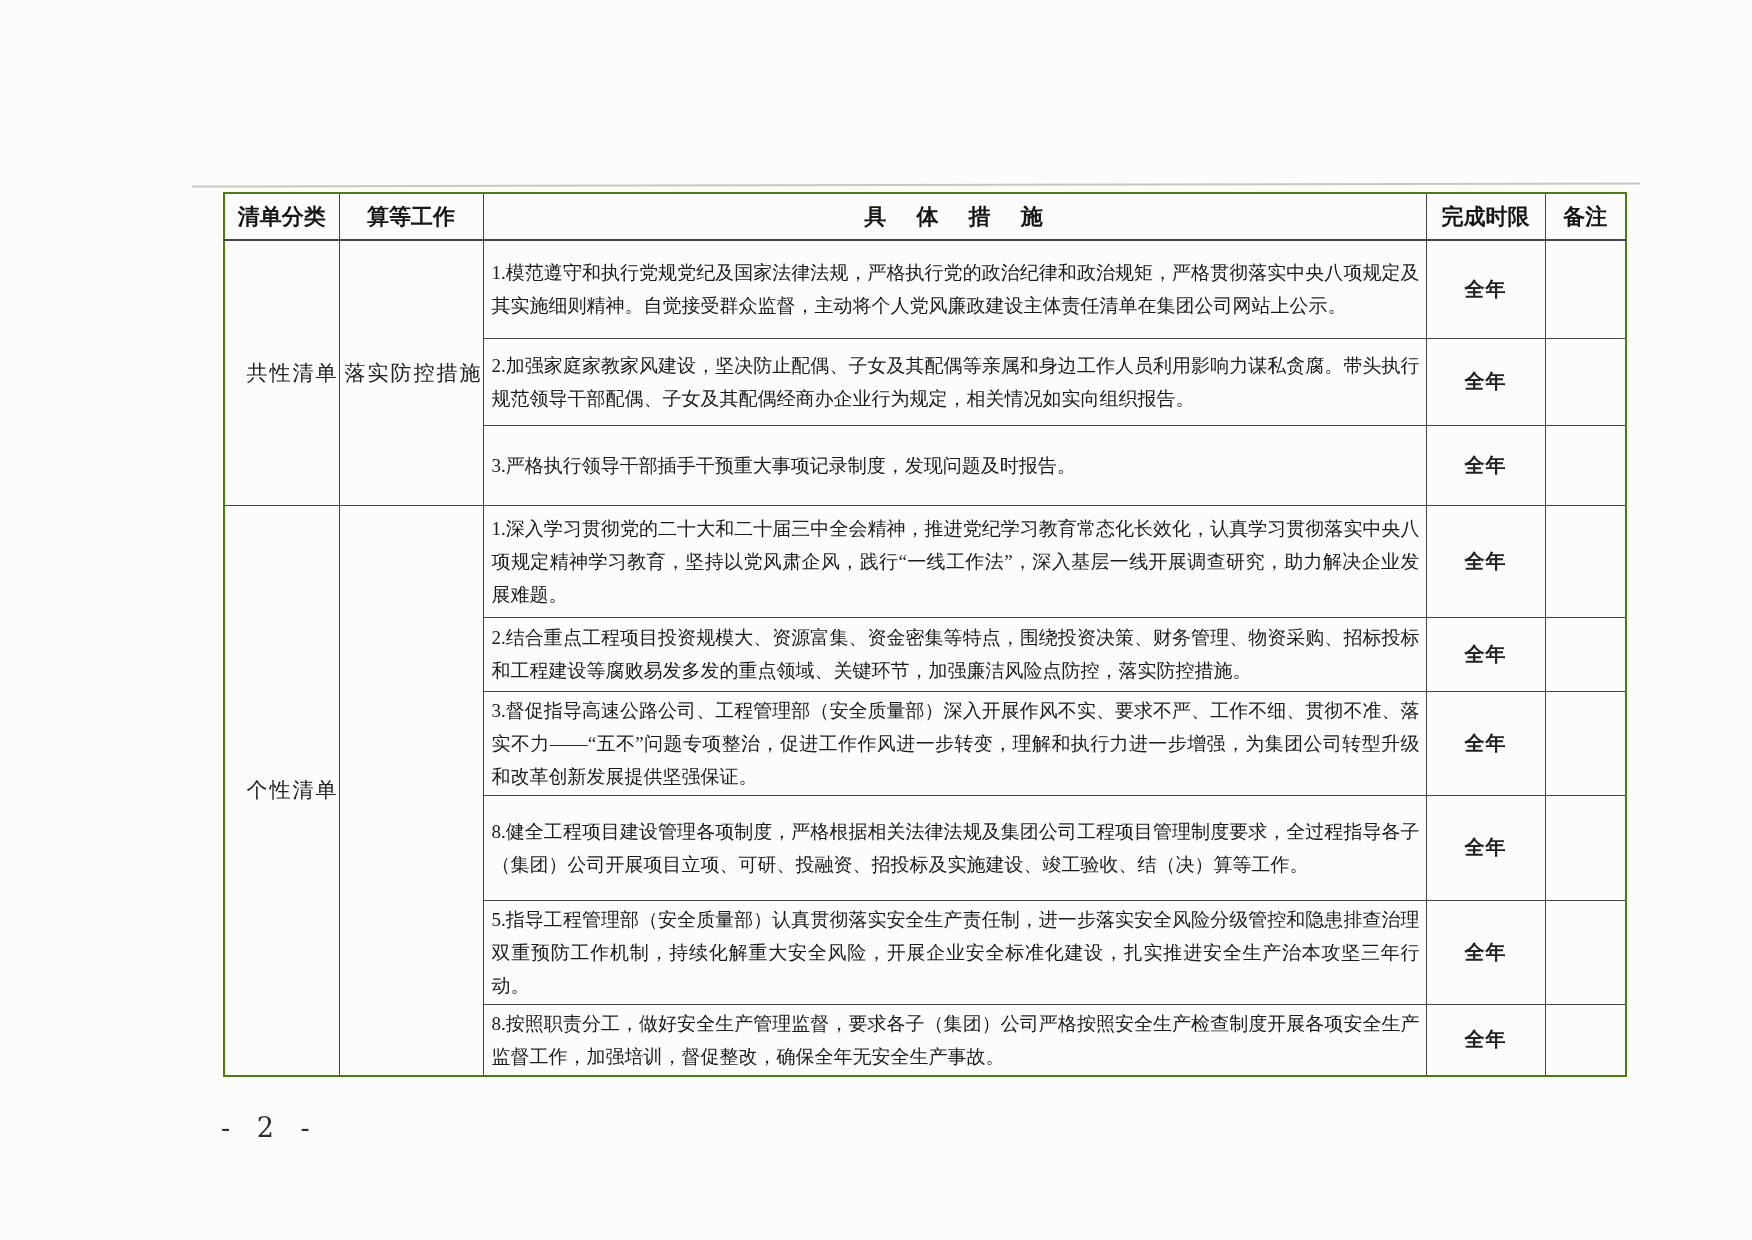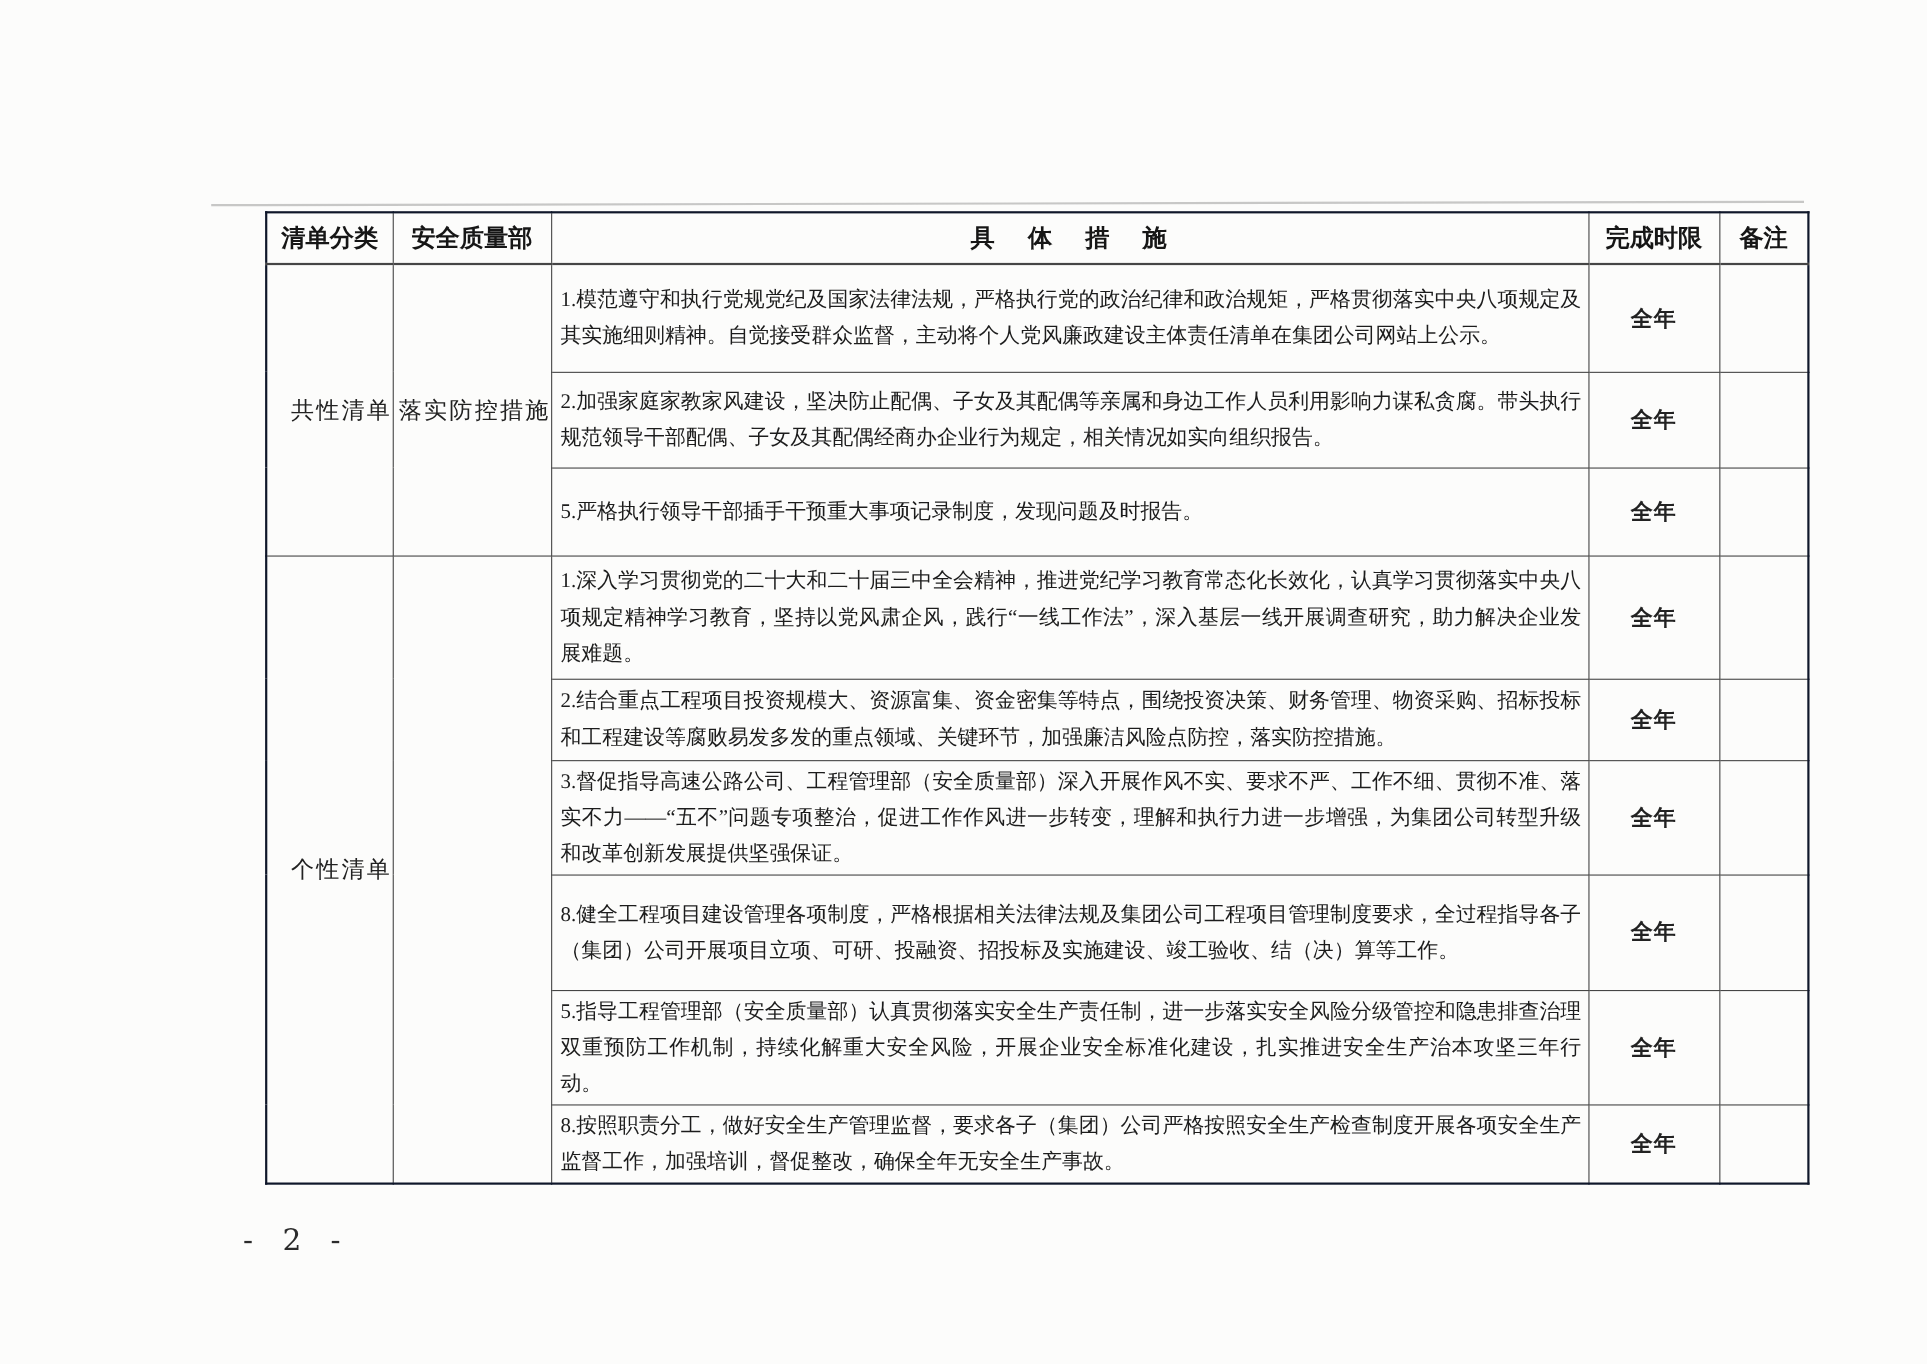--- a/index.html
+++ b/index.html
@@ -18,26 +18,26 @@
     left: 192px;
     top: 184px;
     width: 1448px;
     height: 2px;
     background: #9b9b9b;
     opacity: 0.55;
     transform: rotate(-0.12deg);
   }
   table.duty-table {
     position: absolute;
-    left: 241px;
+    left: 223px;
     top: 192px;
     width: 1402px;
     border-collapse: collapse;
     table-layout: fixed;
-    border: 2px solid #0f172a;
+    border: 2px solid #4d7c0f;
   }
   .duty-table th, .duty-table td {
     border: 1.5px solid #454545;
     vertical-align: middle;
     overflow: hidden;
   }
   .duty-table thead th {
     font-family: "Liberation Sans", "DejaVu Sans", sans-serif;
     font-weight: bold;
     font-size: 22px;
@@ -88,42 +88,42 @@
     <colgroup>
       <col style="width:115px">
       <col style="width:144px">
       <col style="width:943px">
       <col style="width:119px">
       <col style="width:81px">
     </colgroup>
     <thead>
       <tr style="height:47px">
         <th>清单分类</th>
-        <th>安全质量部</th>
+        <th>算等工作</th>
         <th class="h-measures">具 体 措 施</th>
         <th>完成时限</th>
         <th>备注</th>
       </tr>
     </thead>
     <tbody>
 
       <tr style="height:98px">
         <td rowspan="3" class="cell-category">共性清单</td>
         <td rowspan="3" class="cell-project">落实防控措施</td>
         <td class="cell-measure">1.模范遵守和执行党规党纪及国家法律法规，严格执行党的政治纪律和政治规矩，严格贯彻落实中央八项规定及其实施细则精神。自觉接受群众监督，主动将个人党风廉政建设主体责任清单在集团公司网站上公示。</td>
         <td class="cell-deadline">全年</td>
         <td class="cell-remark"></td>
       </tr>
       <tr style="height:87px">
         <td class="cell-measure">2.加强家庭家教家风建设，坚决防止配偶、子女及其配偶等亲属和身边工作人员利用影响力谋私贪腐。带头执行规范领导干部配偶、子女及其配偶经商办企业行为规定，相关情况如实向组织报告。</td>
         <td class="cell-deadline">全年</td>
         <td class="cell-remark"></td>
       </tr>
       <tr style="height:80px">
-        <td class="cell-measure">5.严格执行领导干部插手干预重大事项记录制度，发现问题及时报告。</td>
+        <td class="cell-measure">3.严格执行领导干部插手干预重大事项记录制度，发现问题及时报告。</td>
         <td class="cell-deadline">全年</td>
         <td class="cell-remark"></td>
       </tr>
 
       <tr style="height:112px">
         <td rowspan="6" class="cell-category">个性清单</td>
         <td rowspan="6" class="cell-project"></td>
         <td class="cell-measure">1.深入学习贯彻党的二十大和二十届三中全会精神，推进党纪学习教育常态化长效化，认真学习贯彻落实中央八项规定精神学习教育，坚持以党风肃企风，践行“一线工作法”，深入基层一线开展调查研究，助力解决企业发展难题。</td>
         <td class="cell-deadline">全年</td>
         <td class="cell-remark"></td>

